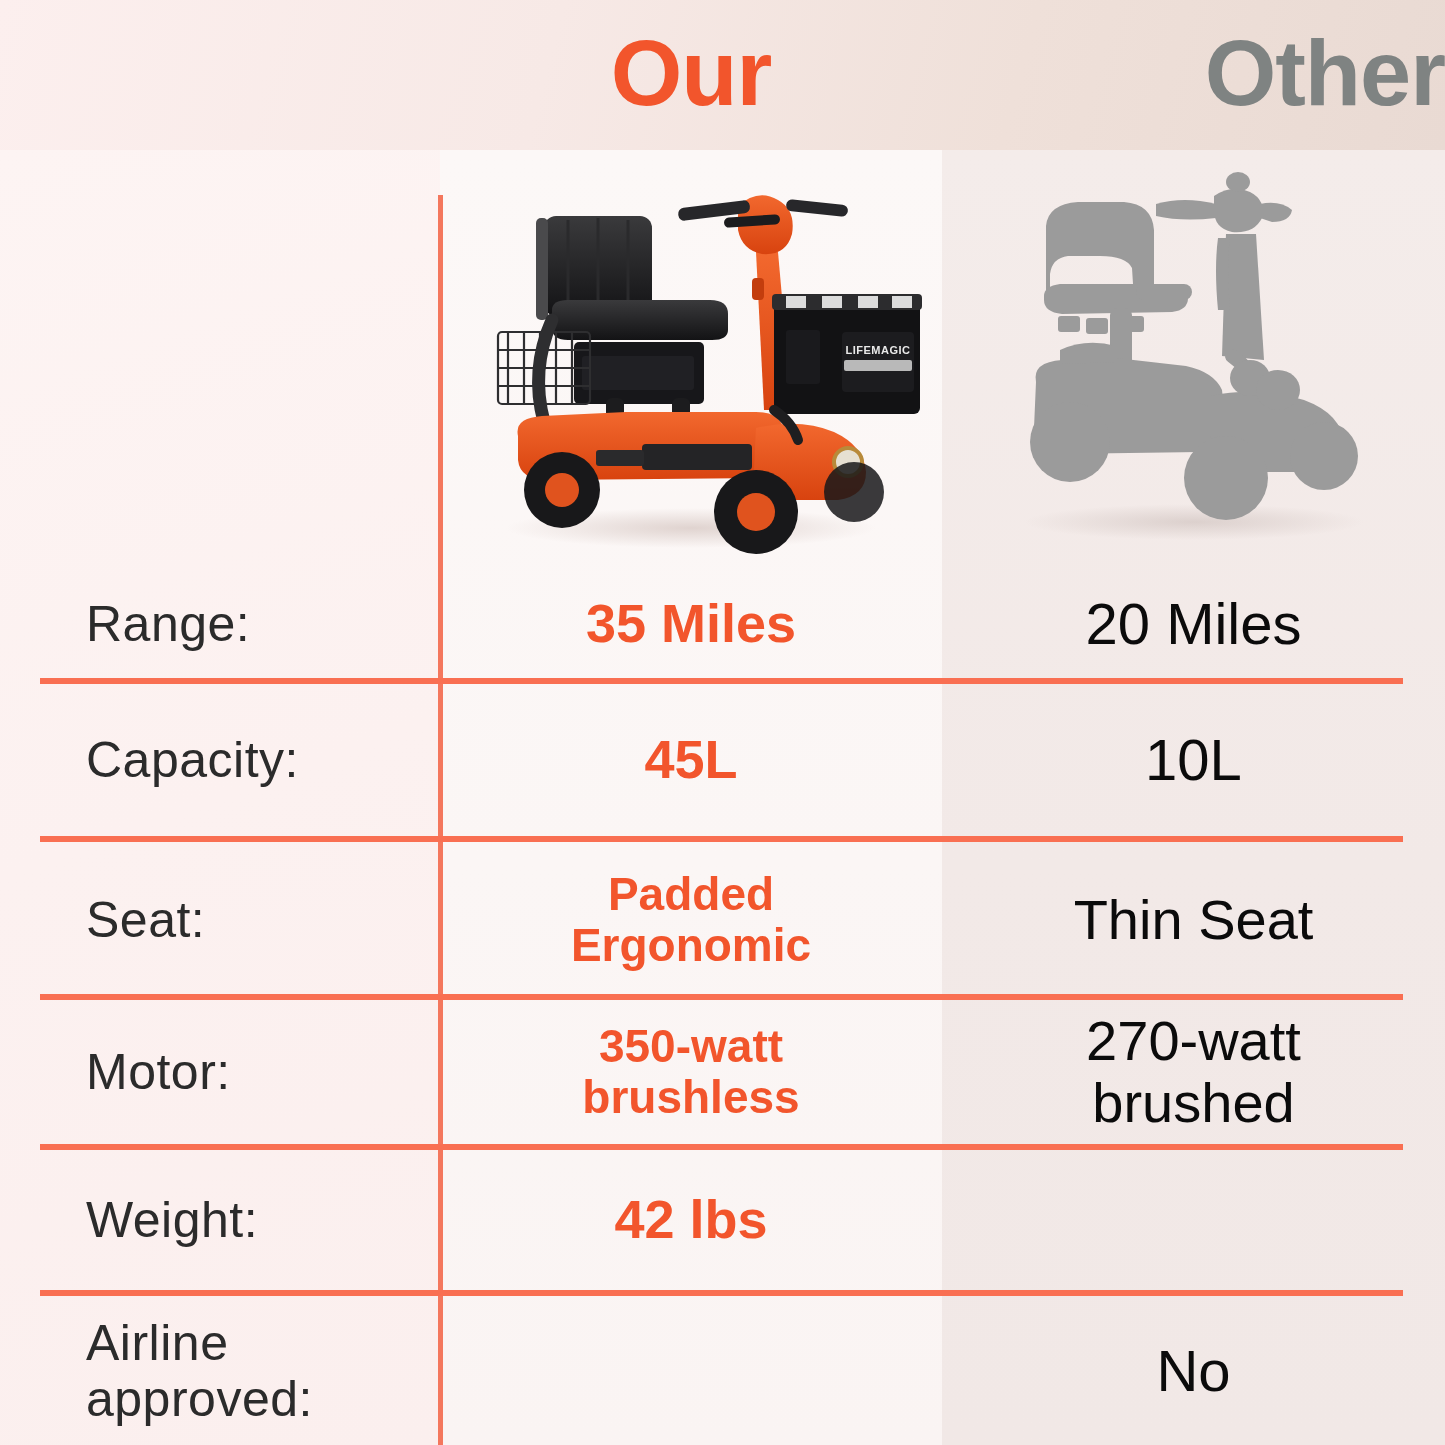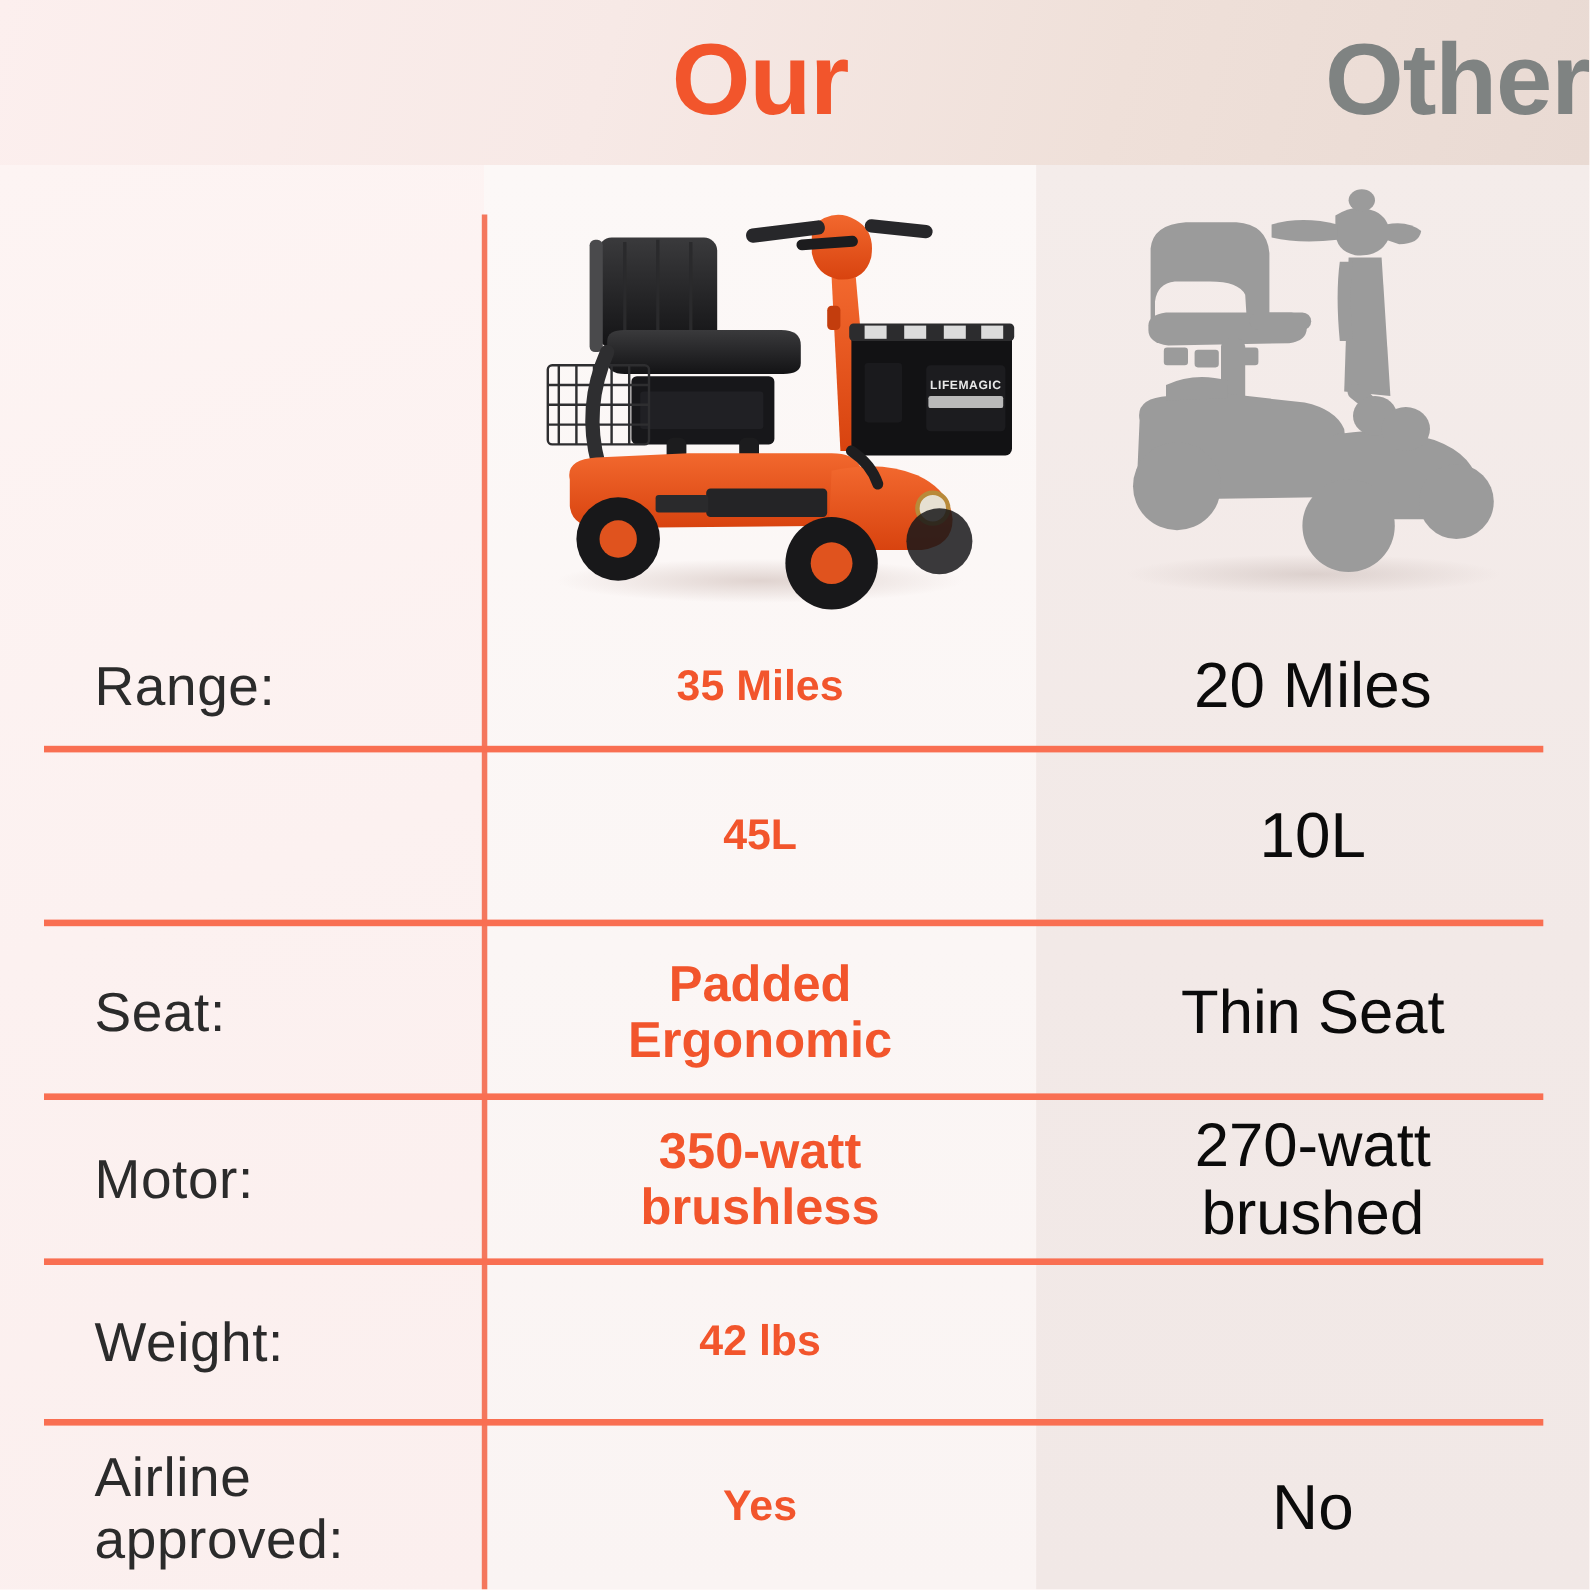--- a/index.html
+++ b/index.html
@@ -75,21 +75,21 @@
     line-height:1.12; letter-spacing:0.5px;
   }
   .our-text {
     font-size:50px; font-weight:700; color:#F2552C;
     text-align:center; line-height:1.1; letter-spacing:0px;
   }
   .other-text {
     font-size:54px; font-weight:400; color:#0B0B0B;
     text-align:center; line-height:1.1; letter-spacing:0px;
   }
-  .our-text.big   { font-size:39px; }
+  .our-text.big   { font-size:54px; }
   .other-text.big { font-size:58px; }
   .our-text.two   { font-size:46px; }
   .other-text.two { font-size:56px; }
 </style>
 </head>
 <body>
 
 <div id="page">
 
   <div class="col-label-bg"></div>
@@ -235,20 +235,23 @@
           <div class="label-text">Range:</div>
         </div>
         <div class="cell cell-our">
           <div class="our-text big">35 Miles</div>
         </div>
         <div class="cell cell-other">
           <div class="other-text big">20 Miles</div>
         </div>
       </div>
       <div class="row" style="top: 684px; height: 152px;">
+        <div class="cell cell-label">
+          <div class="label-text">Capacity:</div>
+        </div>
         <div class="cell cell-our">
           <div class="our-text big">45L</div>
         </div>
         <div class="cell cell-other">
           <div class="other-text big">10L</div>
         </div>
       </div>
       <div class="row" style="top: 842px; height: 156px; padding-left: 48px;">
         <div class="cell cell-label">
           <div class="label-text">Seat:</div>
@@ -275,23 +278,20 @@
         <div class="cell cell-label">
           <div class="label-text">Weight:</div>
         </div>
         <div class="cell cell-our">
           <div class="our-text big">42 lbs</div>
         </div>
       </div>
       <div class="row" style="top: 1296px; height: 149px;">
         <div class="cell cell-label">
           <div class="label-text">Airline<br>approved:</div>
-        </div>
-        <div class="cell cell-our">
-          <div class="our-text big">Yes</div>
         </div>
         <div class="cell cell-other">
           <div class="other-text big">No</div>
         </div>
       </div>
       <div class="hline" style="top: 678px;"></div>
       <div class="hline" style="top: 836px;"></div>
       <div class="hline" style="top: 994px;"></div>
       <div class="hline" style="top: 1144px;"></div>
       <div class="hline" style="top: 1290px;"></div>

